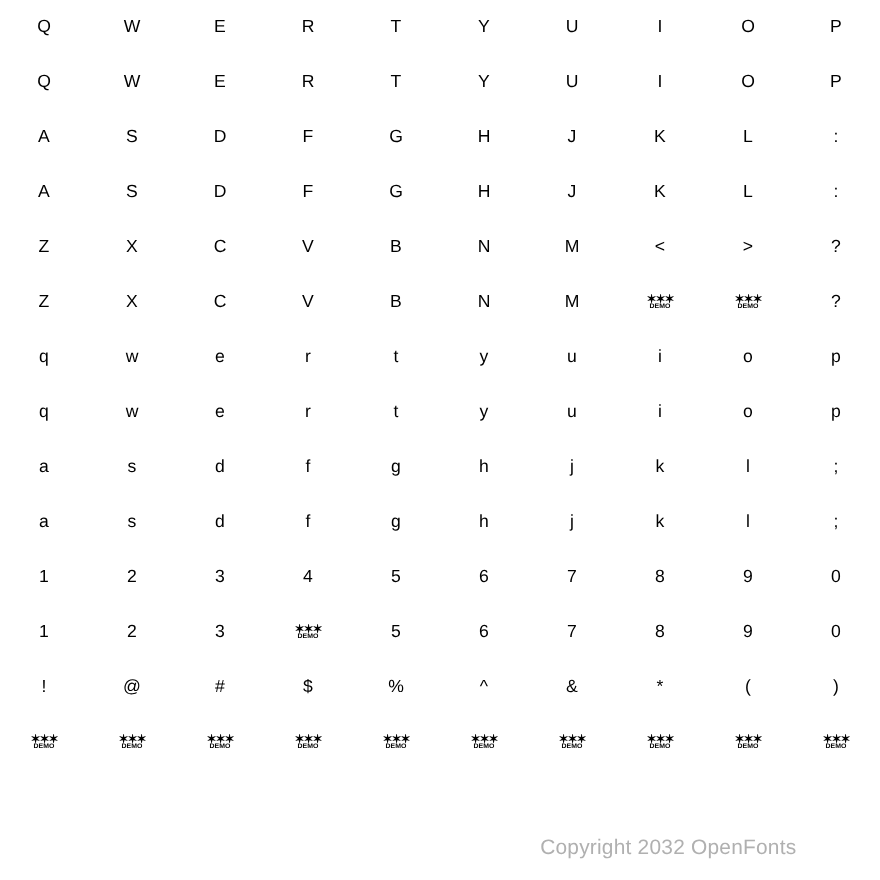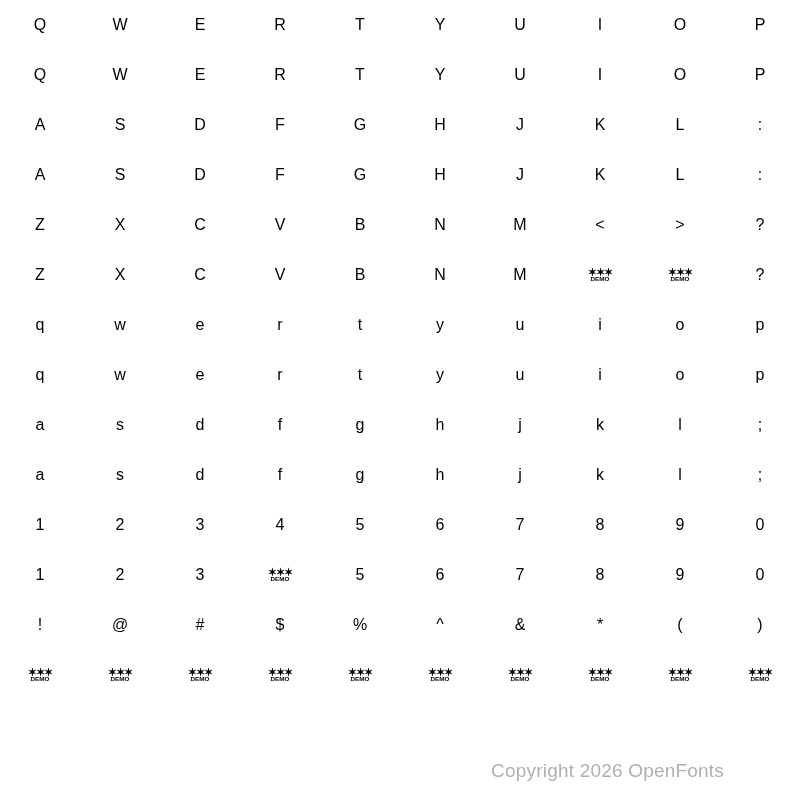--- a/index.html
+++ b/index.html
@@ -278,14 +278,14 @@
           <span class="word">DEMO</span>
         </span>
       </div>
       <div class="cell row-sample">
         <span class="demo-glyph">
           <span class="sparks">✶✶✶</span>
           <span class="word">DEMO</span>
         </span>
       </div>
     </div>
-  <div class="footer">Copyright 2026 OpenFonts</div>
+  <div class="footer">Copyright 2032 OpenFonts</div>
 </div>
 
 </body></html>

